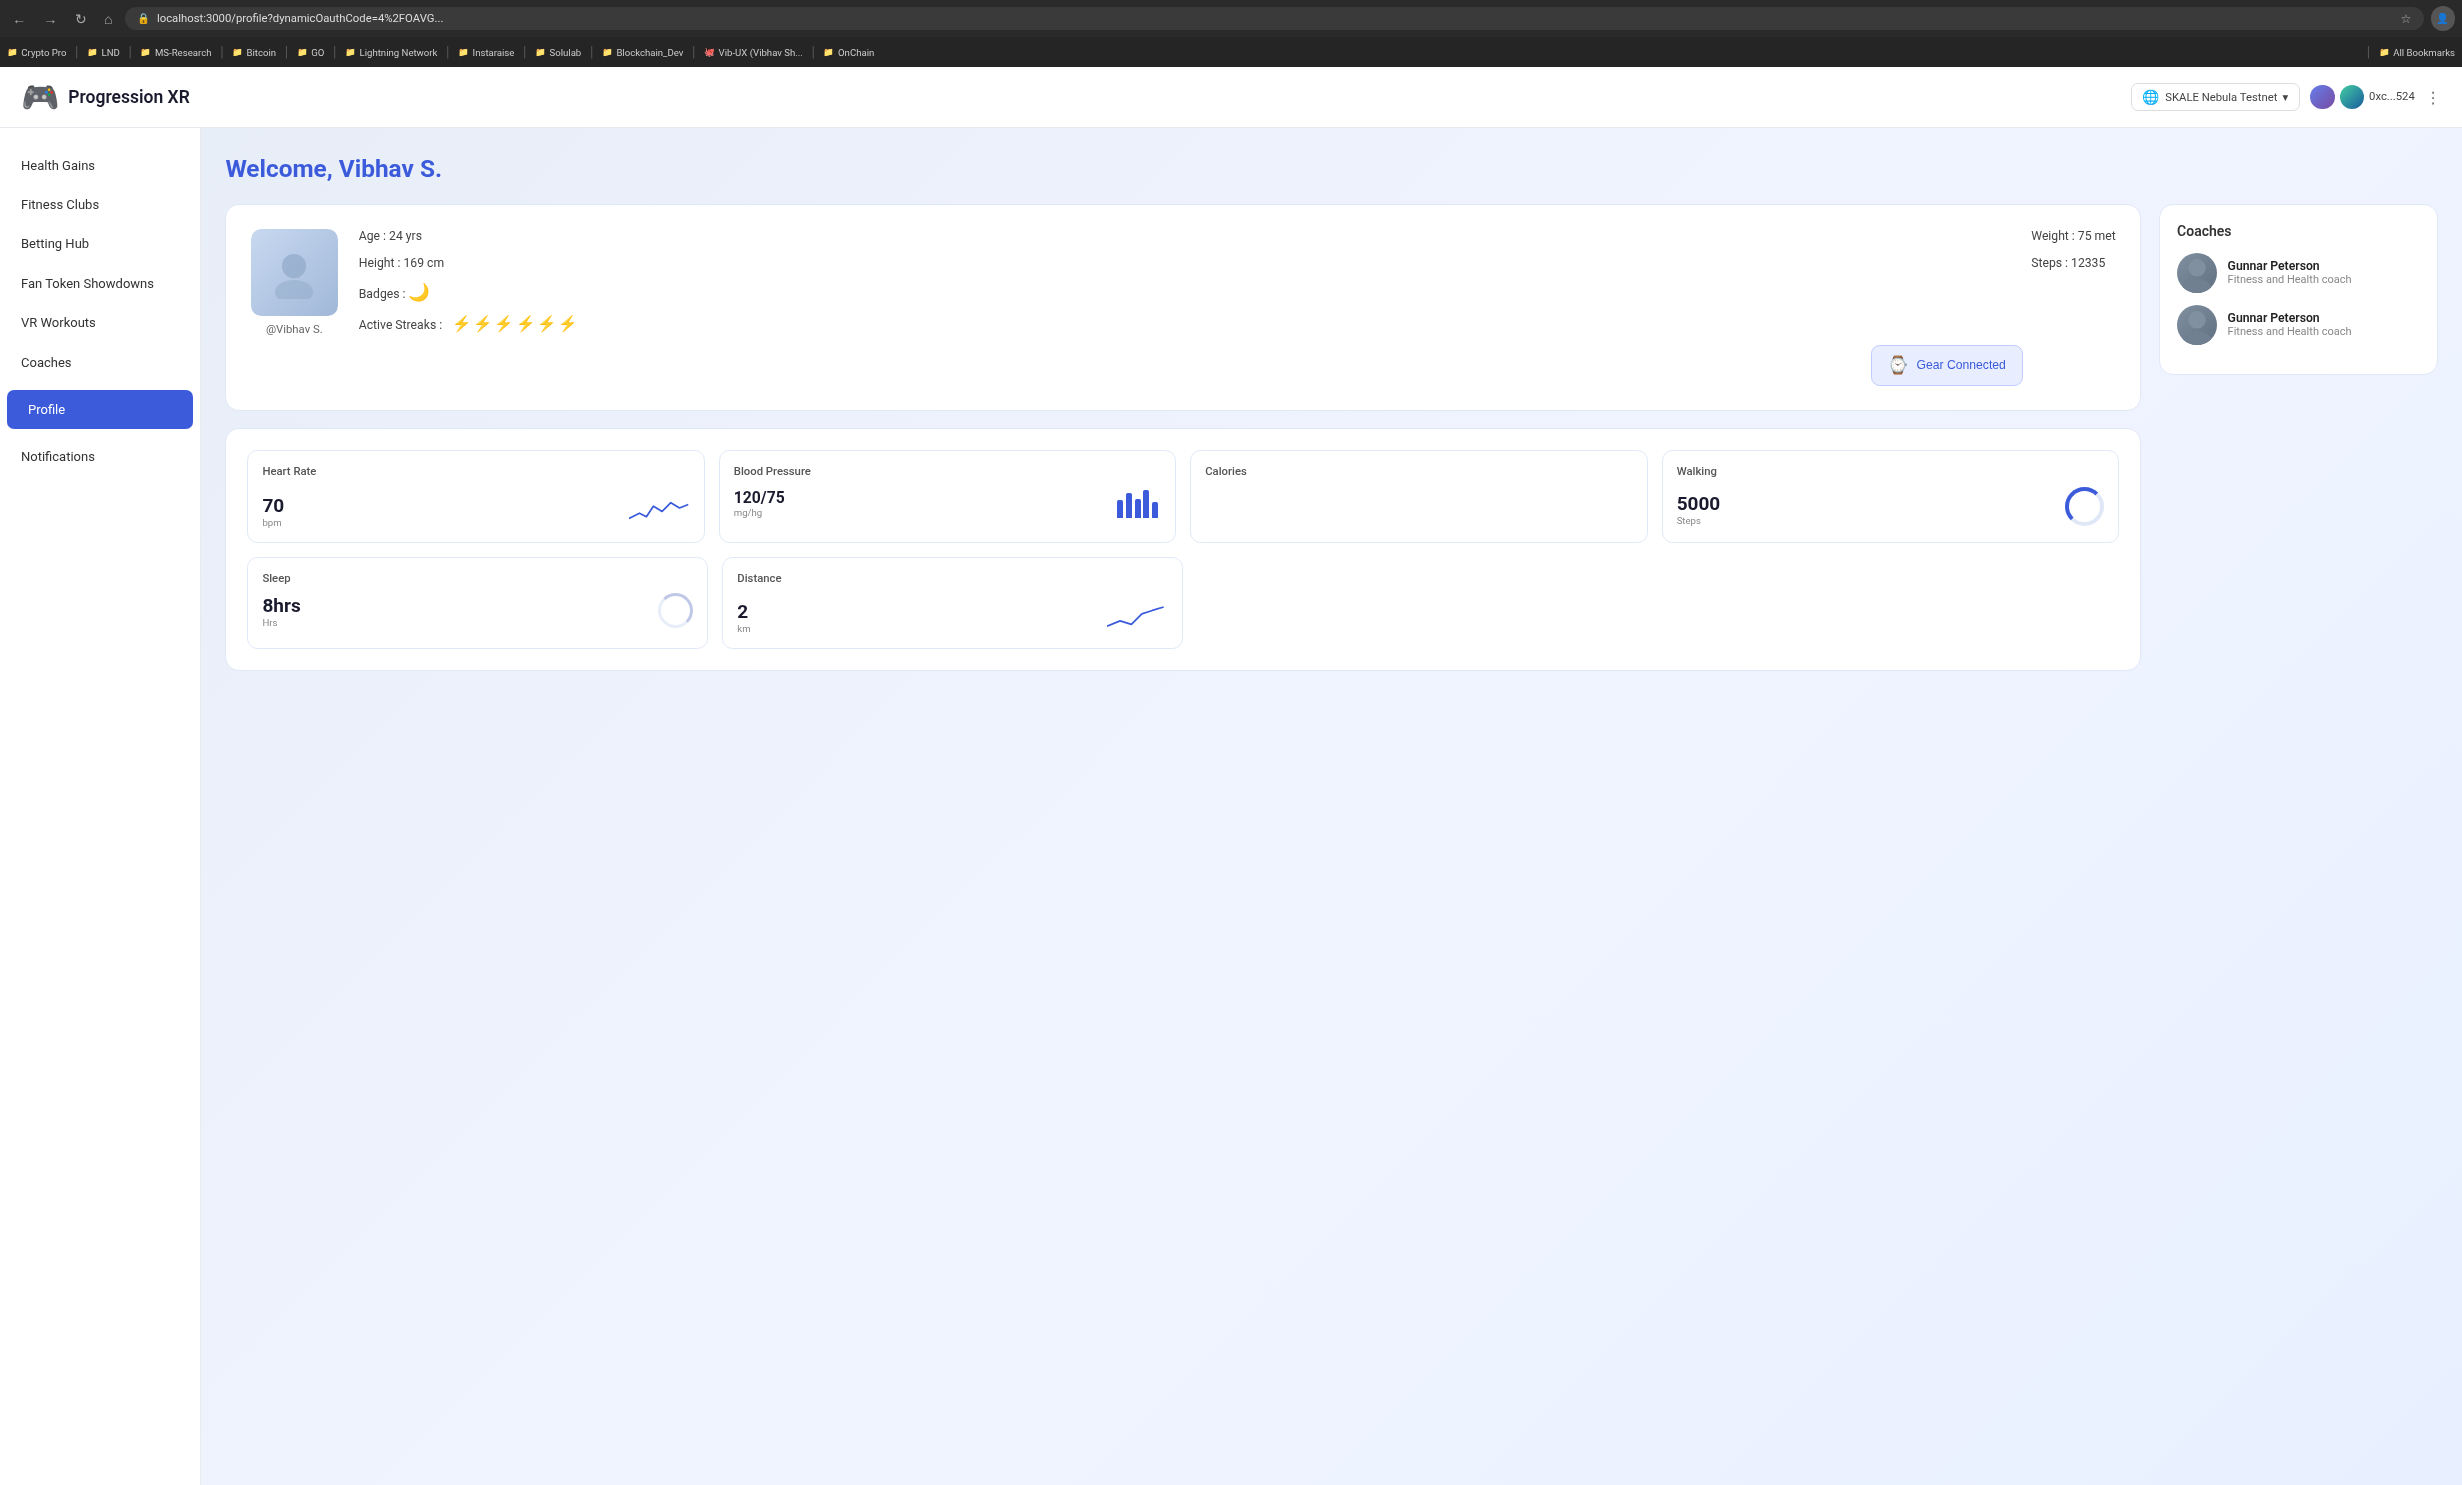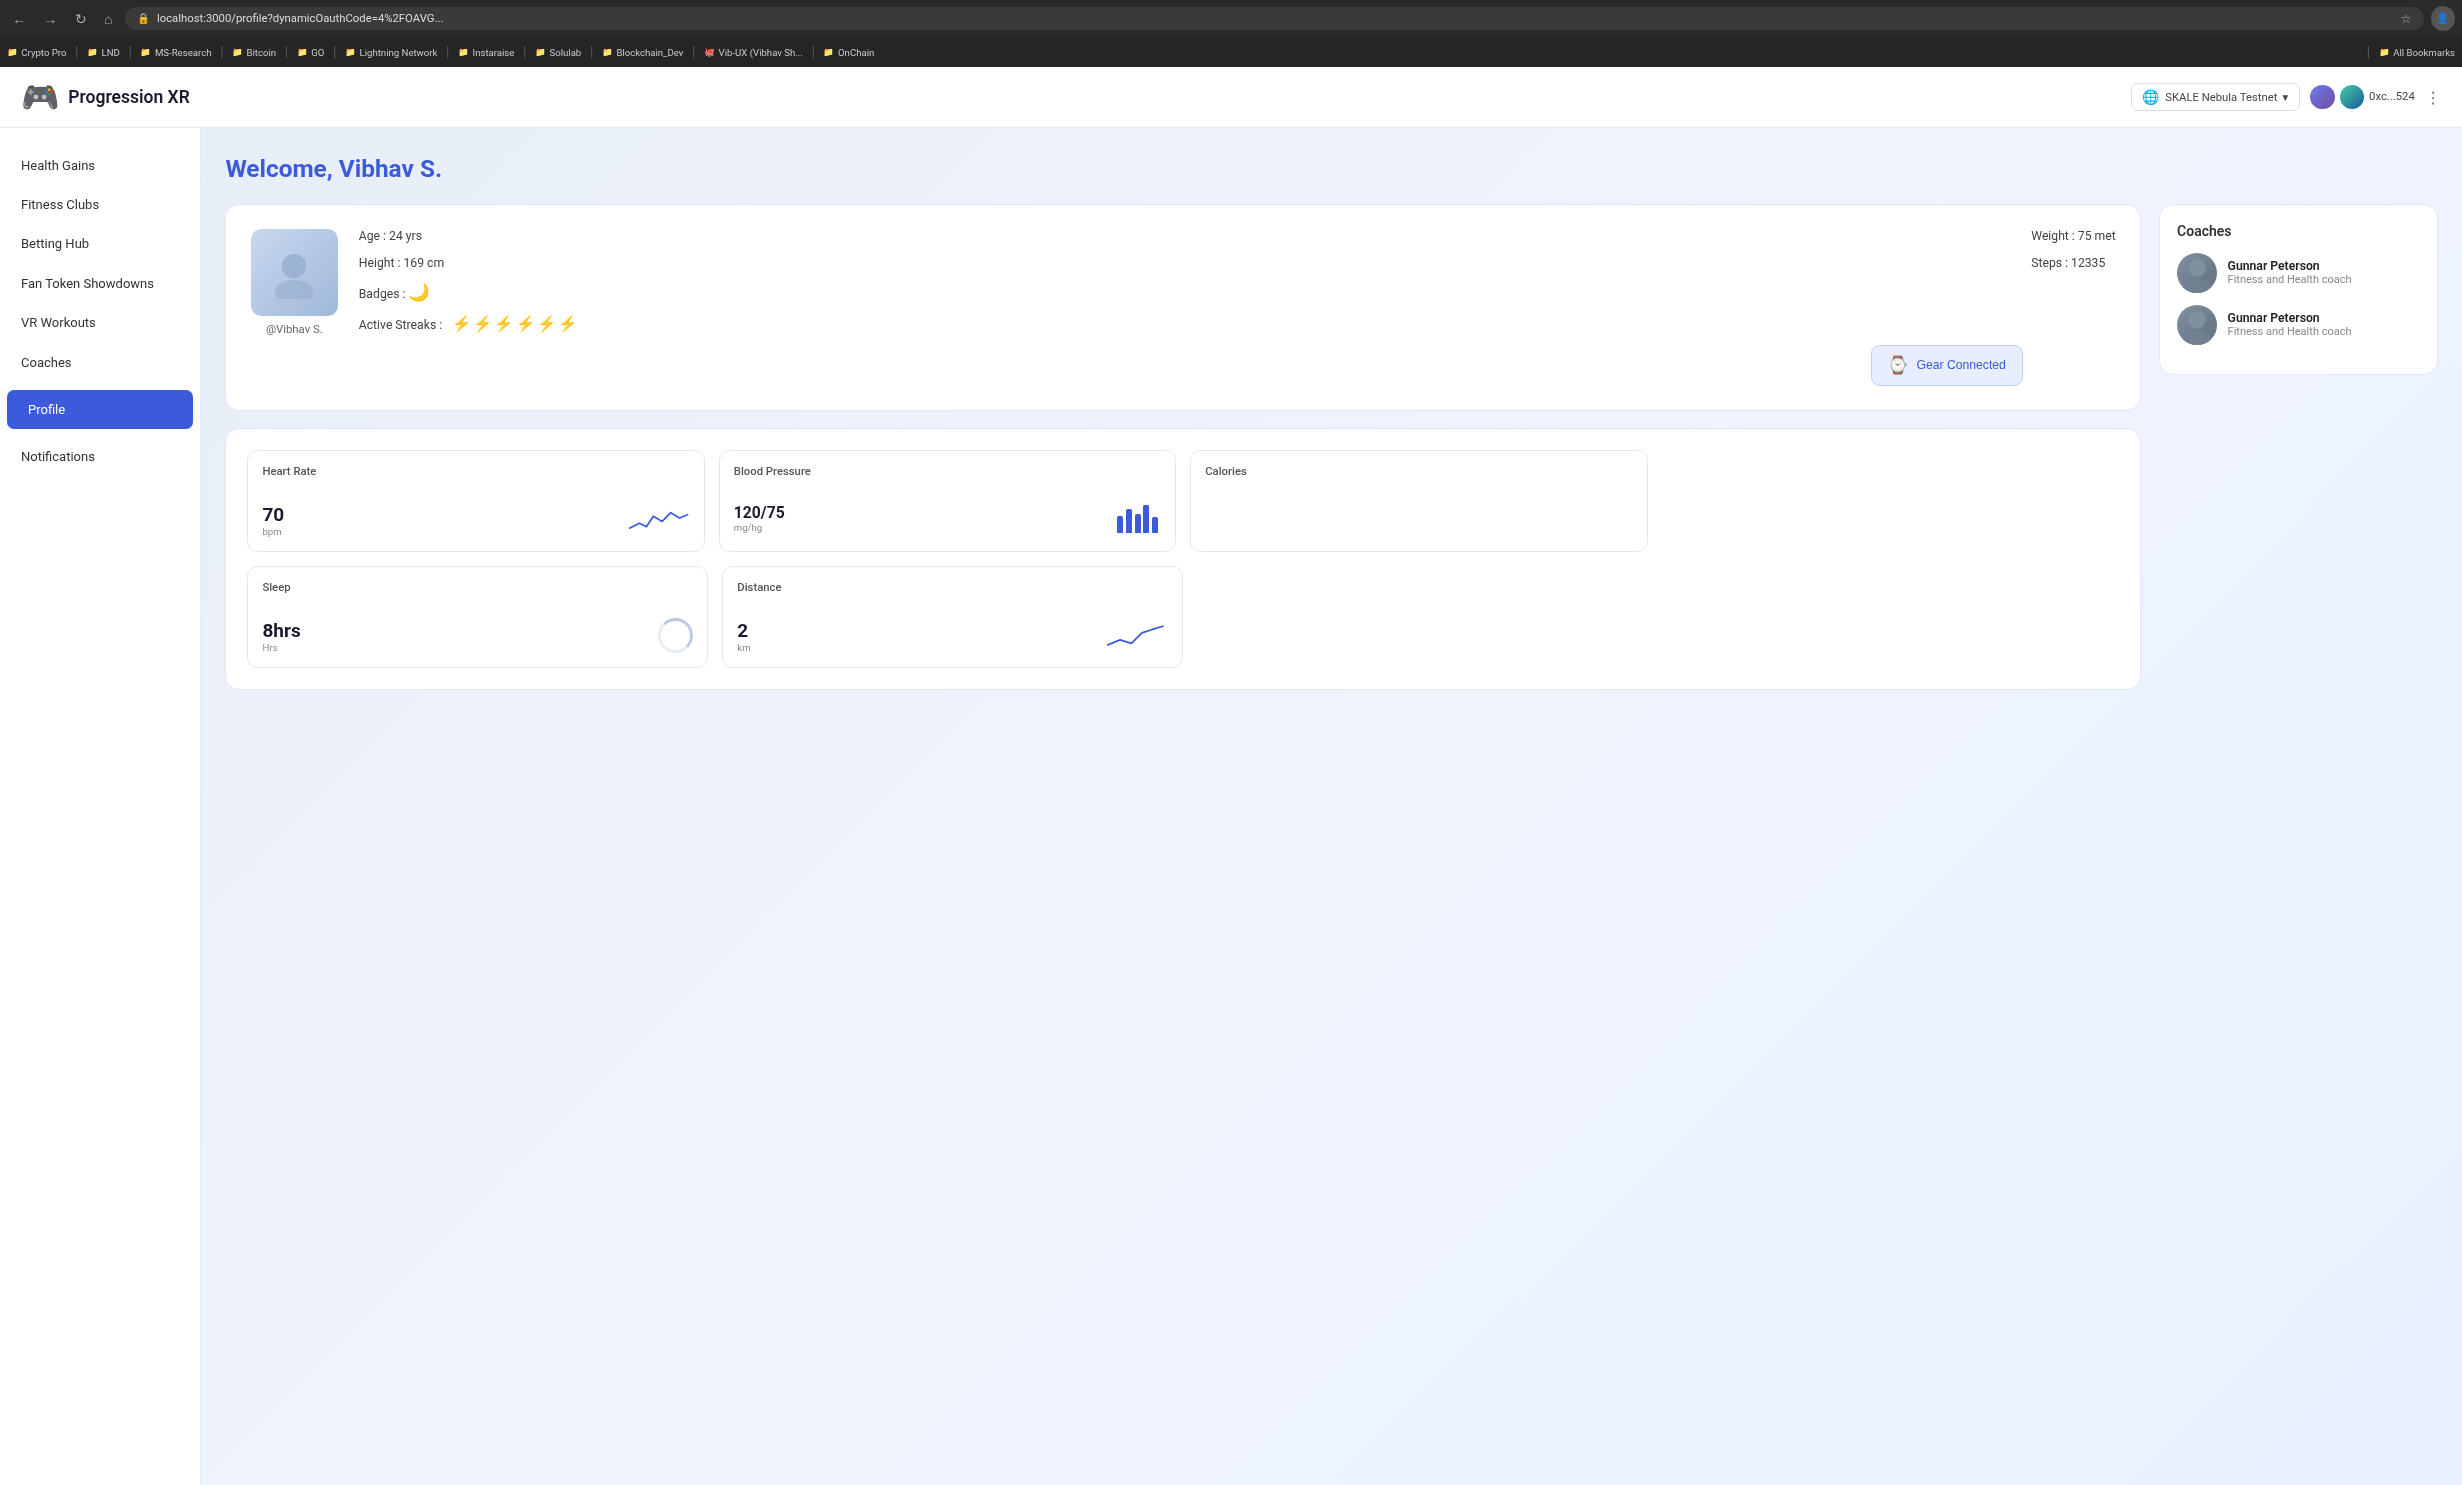--- a/index.html
+++ b/index.html
@@ -54,21 +54,21 @@
     
     .streak-icons { display: flex; gap: 3.5px; }
     .streak-icon { color: #f0a830; font-size: 15.7px; }
 
     
     .stats-card { background: #fff; border-radius: 14px; border: 0.9px solid #e0e8f8; padding: 21px; }
     .stats-grid { display: grid; grid-template-columns: 1fr 1fr 1fr 1fr; gap: 14px; margin-bottom: 14px; }
     .stats-grid-2 { display: grid; grid-template-columns: 1fr 1fr; gap: 14px; width: 50%; }
     .stat-card { border: 0.9px solid #e0e8f8; border-radius: 10.5px; padding: 14px; background: #fff; }
     .stat-title { font-size: 11.3px; color: #555; margin-bottom: 8.7px; font-weight: 500; }
-    .stat-value { font-size: 19px; font-weight: 700; color: #1a1a2e; margin-top: 16px; }
+    .stat-value { font-size: 19px; font-weight: 700; color: #1a1a2e; }
     .stat-unit { font-size: 9.6px; color: #888; }
     .stat-chart { margin-top: 7px; }
     .bar-chart { width: 44px; height: 30.5px; display: flex; align-items: flex-end; gap: 2.6px; }
     .bar { background: #3b5bdb; border-radius: 1.7px 1.7px 0 0; width: 6.1px; }
     .circle-chart { width: 35px; height: 35px; border-radius: 50%; border: 3.5px solid #e0e8f8; border-top-color: #3b5bdb; display: inline-block; }
     .circle-chart-walking { width: 39px; height: 39px; border-radius: 50%; border: 4.4px solid #e0e8f8; border-top-color: #3b5bdb; border-left-color: #3b5bdb; display: inline-block; }
 
     .stat-value-row { display: flex; align-items: flex-end; justify-content: space-between; }
 
     
@@ -249,20 +249,30 @@
                     <div class="bar" style="height:28px;"></div>
                     <div class="bar" style="height:15.7px;"></div>
                   </div>
                 </div>
               </div>
 
               <div class="stat-card">
                 <div class="stat-title">Calories</div>
               </div>
 
+              <div class="stat-card">
+                <div class="stat-title">Walking</div>
+                <div class="stat-value-row">
+                  <div>
+                    <div class="stat-value">5000</div>
+                    <div class="stat-unit">Steps</div>
+                  </div>
+                  <div class="circle-chart-walking"></div>
+                </div>
+              </div>
             </div>
 
             <div class="stats-grid-2">
 
               <div class="stat-card">
                 <div class="stat-title">Sleep</div>
                 <div class="stat-value-row">
                   <div>
                     <div class="stat-value">8hrs</div>
                     <div class="stat-unit">Hrs</div>

